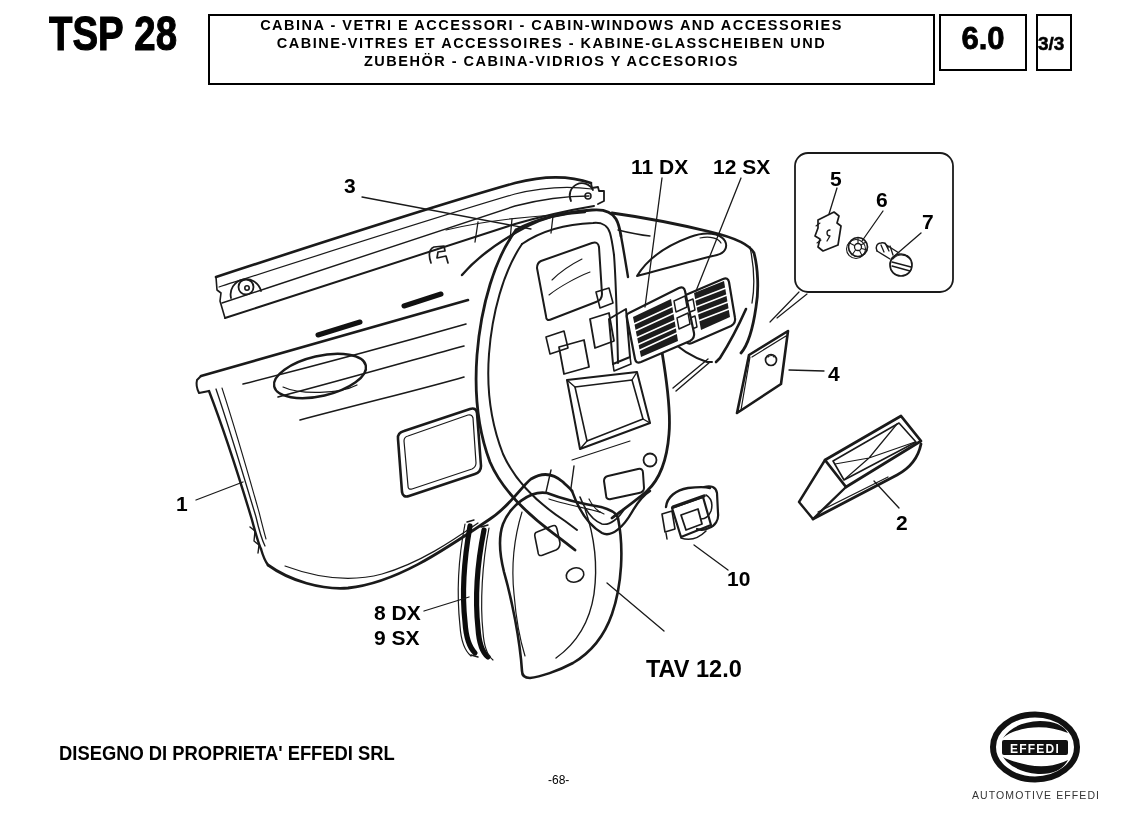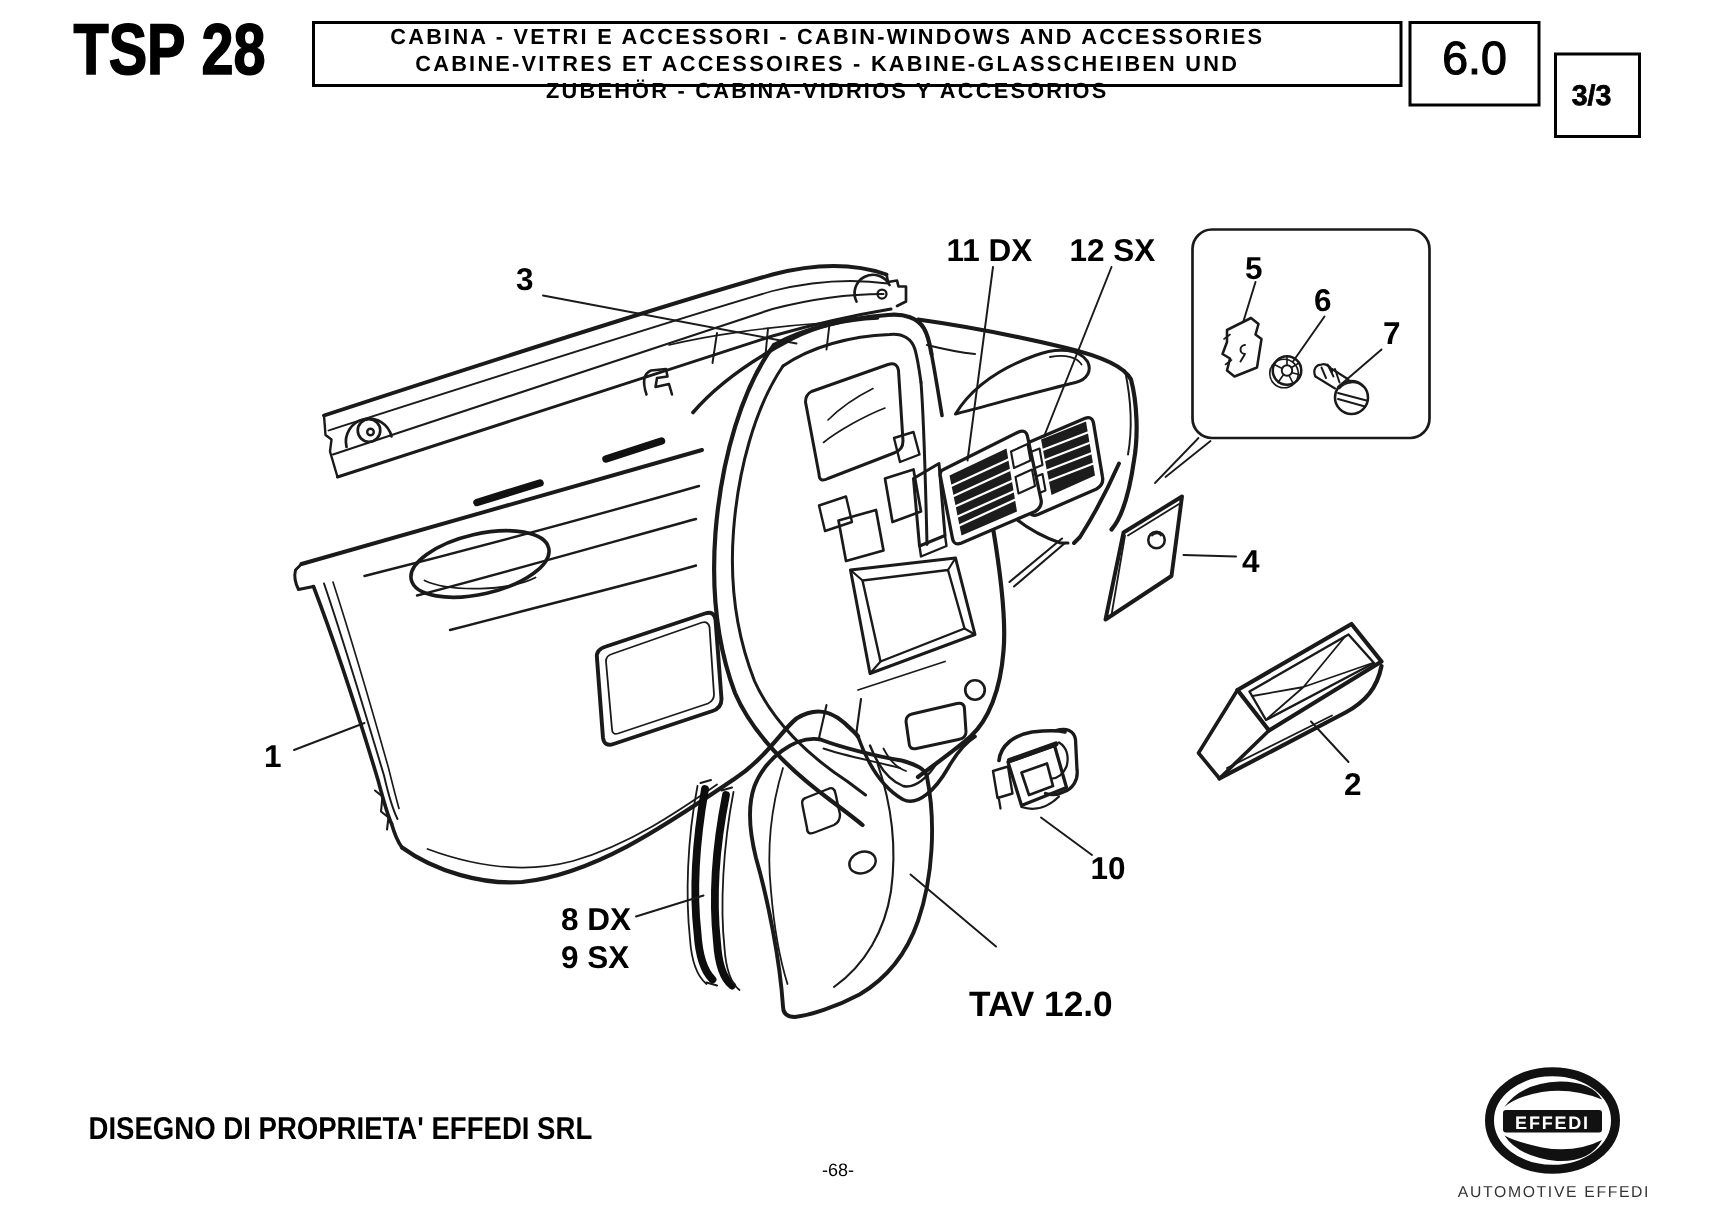--- a/index.html
+++ b/index.html
@@ -7,33 +7,33 @@
        font-family:"Liberation Sans",sans-serif;color:#000;}
   .abs{position:absolute;}
   .bx{border:2px solid #000;box-sizing:border-box;}
 </style>
 </head>
 <body>
 
   <div class="abs" id="tsp" style="left:49px;top:6px;font-size:48px;font-weight:bold;-webkit-text-stroke:1.1px #000;
        transform:scaleX(0.80);transform-origin:0 0;letter-spacing:0px;white-space:nowrap;">TSP&nbsp;28</div>
 
-  <div class="abs bx" style="left:208px;top:14px;width:727px;height:44px;
+  <div class="abs bx" style="left:208px;top:14px;width:727px;height:71px;
        text-align:center;font-weight:bold;font-size:14.5px;letter-spacing:1.5px;
        line-height:18px;padding-top:0px;padding-right:40px;">
     CABINA - VETRI E ACCESSORI - CABIN-WINDOWS AND ACCESSORIES<br>
     CABINE-VITRES ET ACCESSOIRES - KABINE-GLASSCHEIBEN UND<br>
     ZUBEHÖR - CABINA-VIDRIOS Y ACCESORIOS
   </div>
 
   <div class="abs bx" style="left:939px;top:14px;width:88px;height:57px;
-       text-align:center;font-weight:normal;font-size:31px;line-height:45px;-webkit-text-stroke:0.8px #000;">6.0</div>
-
-  <div class="abs bx" style="left:1036px;top:14px;width:58px;height:57px;
-       text-align:center;font-weight:bold;font-size:19px;line-height:55px;padding-right:8px;margin-top:21px;-webkit-text-stroke:0.5px #000;">3/3</div>
+       text-align:center;font-weight:bold;font-size:31px;line-height:45px;-webkit-text-stroke:0.8px #000;">6.0</div>
+
+  <div class="abs bx" style="left:1036px;top:14px;width:36px;height:57px;
+       text-align:center;font-weight:bold;font-size:19px;line-height:55px;padding-right:8px;-webkit-text-stroke:0.5px #000;">3/3</div>
 
   <div class="abs" style="left:59px;top:741px;font-size:21px;font-weight:bold;letter-spacing:0px;transform:scaleX(0.875);transform-origin:0 0;white-space:nowrap;">DISEGNO DI PROPRIETA' EFFEDI SRL</div>
   <div class="abs" style="left:548px;top:773px;font-size:12px;">-68-</div>
   <div class="abs" style="left:960px;top:789px;width:152px;text-align:center;font-size:10.5px;letter-spacing:1.1px;color:#333;white-space:nowrap;">AUTOMOTIVE EFFEDI</div>
 
   <svg class="abs" style="left:0;top:0;" width="1144" height="816" viewBox="0 0 1144 816" fill="none" stroke="#1a1a1a" stroke-width="2" stroke-linecap="round" stroke-linejoin="round">
 
     <g id="rail">
       <path d="M216,277 C320,243 440,204 515,183 C542,176 568,175 591,183" stroke-width="2.6"></path>
       <path d="M219,287 C325,253 440,216 515,194 C543,187 570,186 592,189" stroke-width="1.2"></path>

